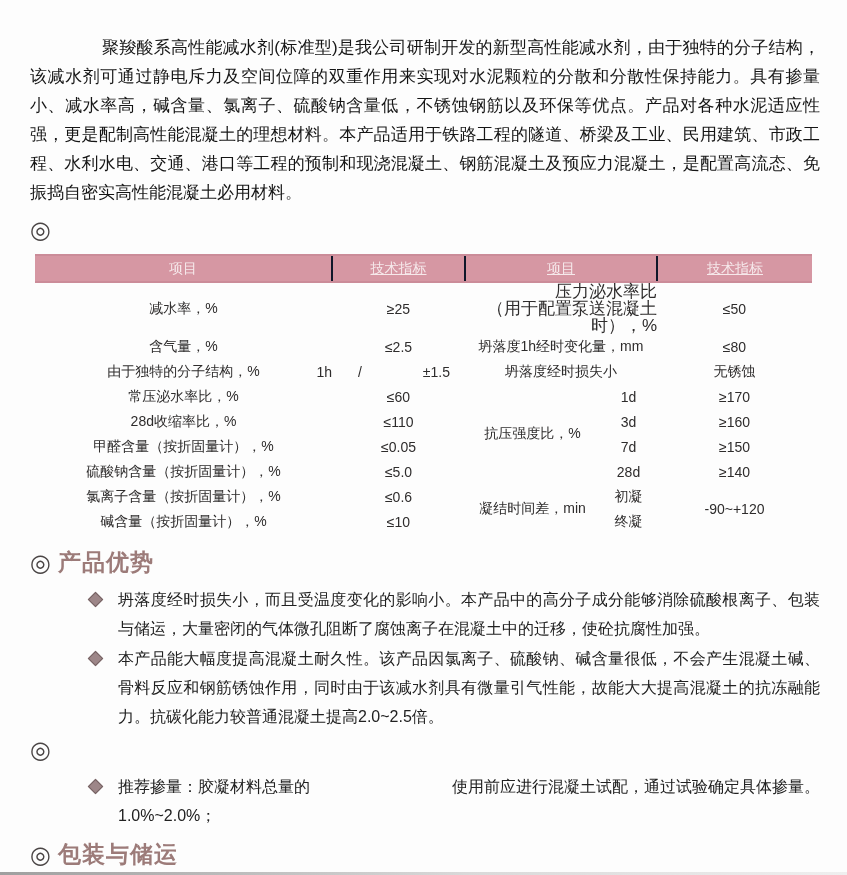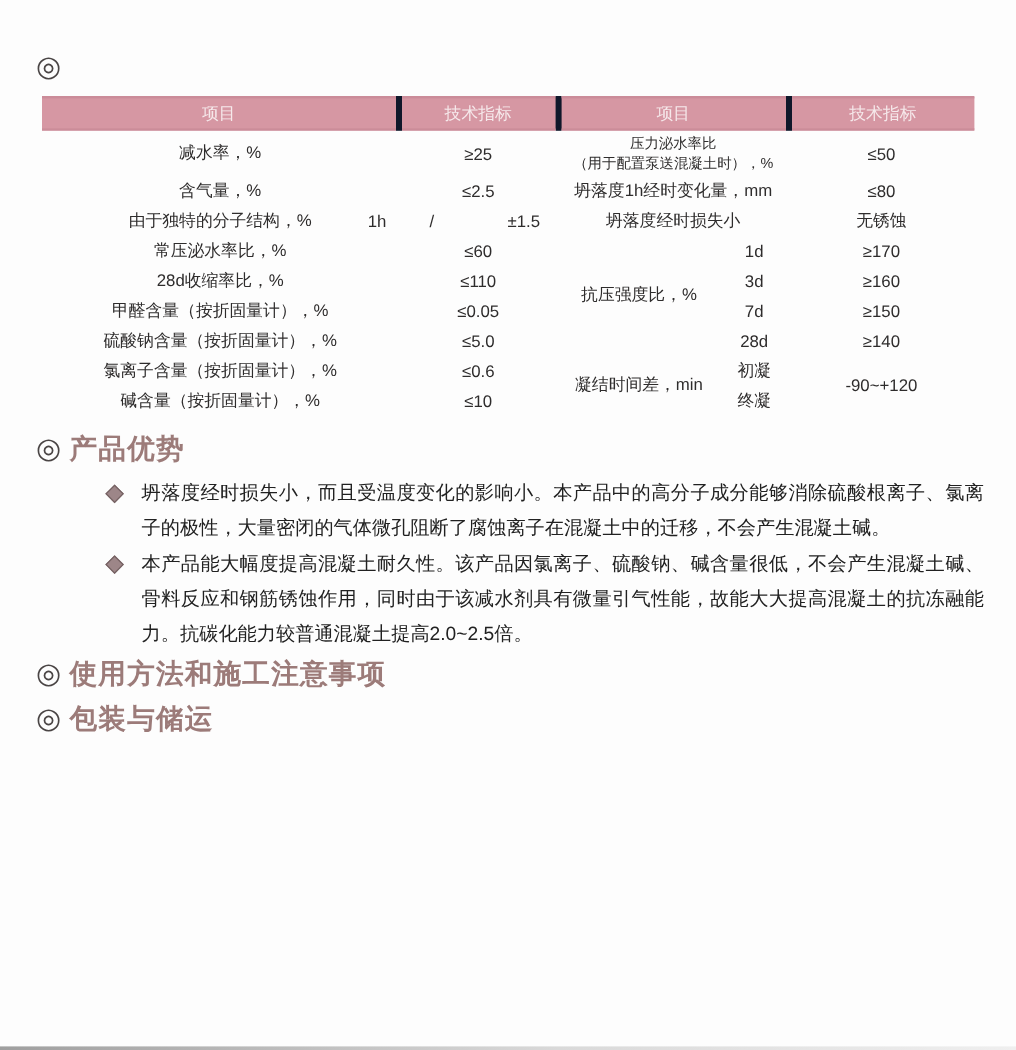--- a/index.html
+++ b/index.html
@@ -41,27 +41,27 @@
     table-layout:fixed;border-collapse:collapse;
     width:777px;margin:11px 0 0 5px;
     font-size:14px;color:var(--table-text,#2e2c2c);
   }
   table.perf thead th{
     background:var(--table-header-bg,#d697a3);
     color:var(--table-header-text,#f6e9eb);
     font-weight:normal;height:23px;font-size:14px;
     border-top:2px solid #cb8c99;border-bottom:2px solid #cb8c99;
   }
-  table.perf thead th.divided{border-left:5px solid #0f172a;}
+  table.perf thead th.divided{border-left:2px solid #0f172a;text-decoration:underline;}
   table.perf td{text-align:center;vertical-align:middle;padding:0;}
   tr.r-tall{height:38px;}
   tr.r{height:25px;}
-  td.two-line div{line-height:17px;font-size:12px;}
+  td.two-line div{line-height:17px;font-size:17px;text-align:right;}
   td.pos-rel{position:relative;}
-  td.pos-rel .abs-right{position:absolute;right:10px;top:50%;transform:translateY(-50%);}
+  td.pos-rel .abs-right{position:absolute;right:0;top:50%;transform:translateY(-50%);}
   .split2{display:flex;justify-content:space-between;padding:0 15px 0 26px;}
 
   
   ul.bullets{list-style:none;margin:9px 0 0 0;padding:0 0 0 60px;}
   ul.bullets li{display:flex;gap:17px;margin:0 0 1px 0;}
   .diamond{
     width:9px;height:9px;flex:none;margin-top:9px;
     background:var(--bullet-diamond,#9d8688);
     border:1px solid var(--bullet-diamond-border,#746162);
     transform:rotate(45deg);
@@ -69,20 +69,21 @@
   ul.bullets p{margin:0;font-size:16px;line-height:29px;width:707px;text-align:justify;}
   ul.bullets p.no-just{text-align:left;}
   .usage-line{display:flex;align-items:flex-start;}
   .usage-line .note{margin-left:48px;white-space:nowrap;}
 </style>
 </head>
 <body>
 
 <div class="page">
 
+  <p class="intro">聚羧酸系高性能减水剂(标准型)是我公司研制开发的新型高性能减水剂，由于独特的分子结构，该减水剂可通过静电斥力及空间位障的双重作用来实现对水泥颗粒的分散和分散性保持能力。具有掺量小、减水率高，碱含量、氯离子、硫酸钠含量低，不锈蚀钢筋以及环保等优点。产品对各种水泥适应性强，更是配制高性能混凝土的理想材料。本产品适用于铁路工程的隧道、桥梁及工业、民用建筑、市政工程、水利水电、交通、港口等工程的预制和现浇混凝土、钢筋混凝土及预应力混凝土，是配置高流态、免振捣自密实高性能混凝土必用材料。</p>
 
   <h2 class="section-heading mt-perf">
     <span class="marker">◎</span>
   </h2>
 
   <table class="perf">
     <colgroup>
       <col style="width:297px">
         <col style="width:133px">
         <col style="width:135px">
@@ -167,31 +168,39 @@
     </tbody>
   </table>
 
   <h2 class="section-heading mt-adv">
     <span class="marker">◎</span>
     <span>产品优势</span>
   </h2>
   <ul class="bullets">
     <li>
       <span class="diamond"></span>
-      <p>坍落度经时损失小，而且受温度变化的影响小。本产品中的高分子成分能够消除硫酸根离子、氯离子的极性，大量密闭的气体微孔阻断了腐蚀离子在混凝土中的迁移，不会产生混凝土碱。</p>
+      <p>坍落度经时损失小，而且受温度变化的影响小。本产品中的高分子成分能够消除硫酸根离子、包装与储运，大量密闭的气体微孔阻断了腐蚀离子在混凝土中的迁移，使砼抗腐性加强。</p>
     </li>
     <li>
       <span class="diamond"></span>
       <p>本产品能大幅度提高混凝土耐久性。该产品因氯离子、硫酸钠、碱含量很低，不会产生混凝土碱、骨料反应和钢筋锈蚀作用，同时由于该减水剂具有微量引气性能，故能大大提高混凝土的抗冻融能力。抗碳化能力较普通混凝土提高2.0~2.5倍。</p>
     </li>
   </ul>
 
   <h2 class="section-heading mt-use">
     <span class="marker">◎</span>
-    <span>使用方法和施工注意事项</span>
-  </h2>
+  </h2>
+  <ul class="bullets">
+    <li>
+      <span class="diamond"></span>
+      <p class="no-just usage-line">
+        <span>推荐掺量：胶凝材料总量的1.0%~2.0%；</span>
+        <span class="note">使用前应进行混凝土试配，通过试验确定具体掺量。</span>
+      </p>
+    </li>
+  </ul>
 
   <h2 class="section-heading mt-pack">
     <span class="marker">◎</span>
     <span>包装与储运</span>
   </h2>
 
 </div>
 
 </body></html>

